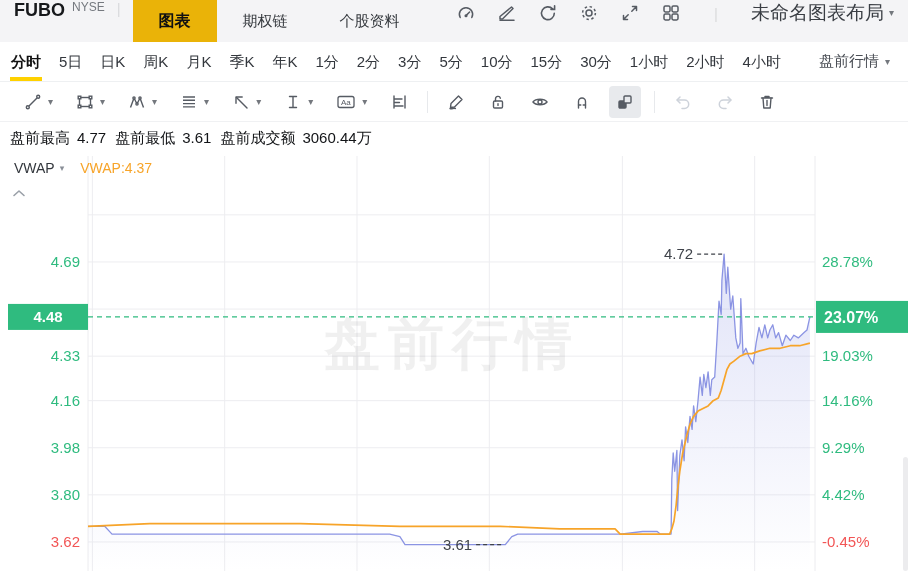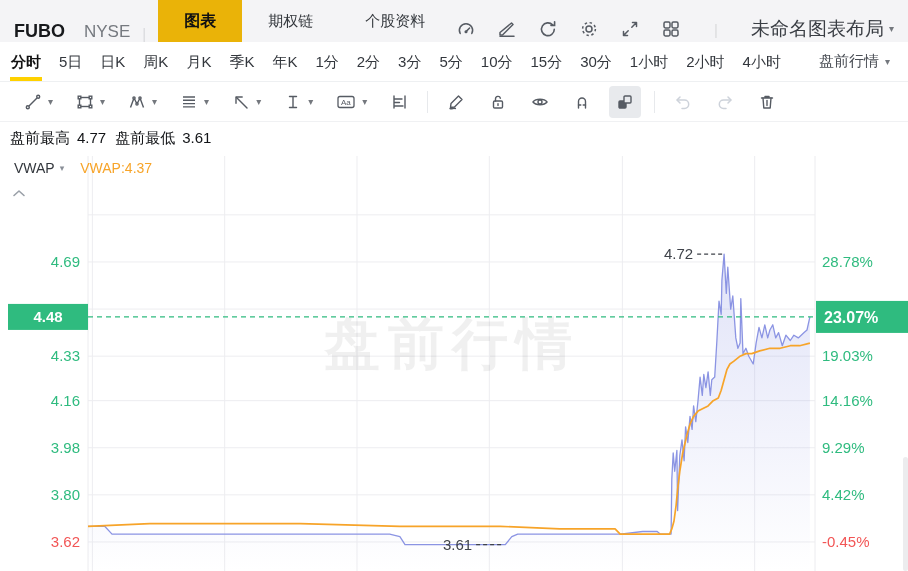--- a/index.html
+++ b/index.html
@@ -1,22 +1,22 @@
 <!DOCTYPE html>
 <html><head>
 <meta charset="utf-8">
 <style>
   * { box-sizing: border-box; margin: 0; padding: 0; }
   html,body { width:908px; height:571px; overflow:hidden; background:#fff;
     font-family:"Liberation Sans","DejaVu Sans",sans-serif; color:#1f2329; }
 
   
-  .header { height:42px; background:#f4f4f6; display:flex; align-items:flex-end; }
+  .header { height:42px; background:#f4f4f6; display:flex; align-items:flex-start; }
   .symbol { font-size:18px; font-weight:bold; margin-left:14px; color:#17191c; }
-  .exchange { font-size:17px; color:#75797f; margin-left:19px; }
+  .exchange { font-size:12px; color:#75797f; margin-left:7px; }
   .hsep { color:#d9dadd; margin:0 12px; font-size:15px; }
   .htabs { display:flex; height:42px; }
   .htab { height:42px; line-height:42px; padding:0 26px; font-size:15px; color:#33373c; cursor:pointer; white-space:nowrap; }
   .htab.active { background:#eab308; font-weight:bold; font-size:16px; color:#111; }
   .hicons { margin-left:auto; display:flex; align-items:center; gap:21px; padding-right:14px; }
   .hicon { display:flex; align-items:center; cursor:pointer; }
   .layout-btn { display:flex; align-items:center; gap:5px; cursor:pointer; }
   .layout-name { font-size:19px; color:#3a3e44; white-space:nowrap; }
   .caret { font-size:10px; color:#74787e; line-height:1; }
 
@@ -251,20 +251,24 @@
 </div>
 
 <div class="stats" id="stats-row">
     <span class="stat">
       <span class="lbl">盘前最高</span>
       <span class="val">4.77</span>
     </span>
     <span class="stat">
       <span class="lbl">盘前最低</span>
       <span class="val">3.61</span>
+    </span>
+    <span class="stat">
+      <span class="lbl">盘前成交额</span>
+      <span class="val">3060.44万</span>
     </span>
   </div>
 
 <div class="chart">
   <div class="vwap-row">
     <span class="vwap-name">VWAP</span>
     <span class="vwap-caret">▾</span>
     <span class="vwap-value">VWAP:4.37</span>
   </div>
   <span class="collapse-chevron">

